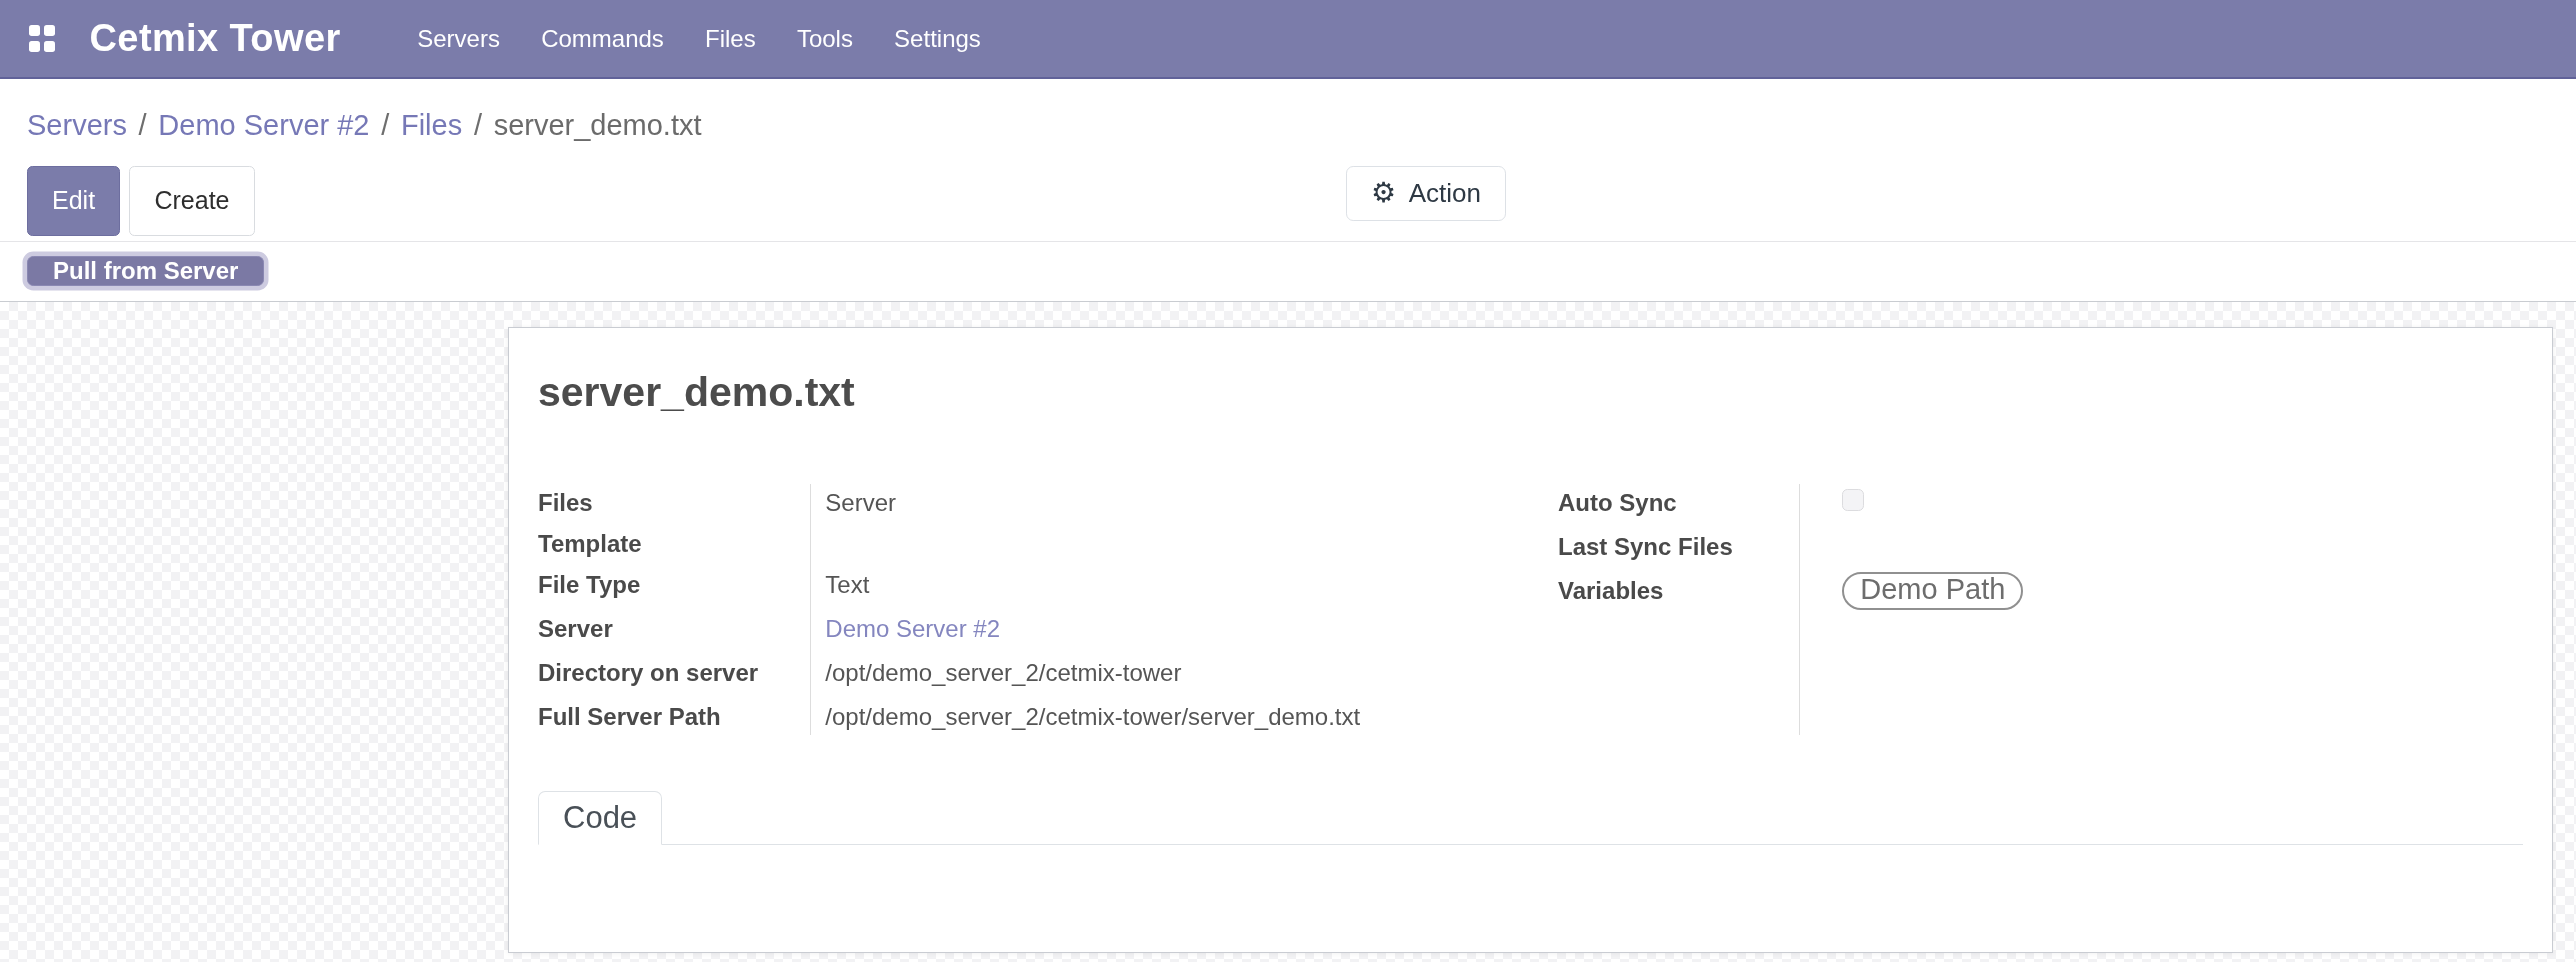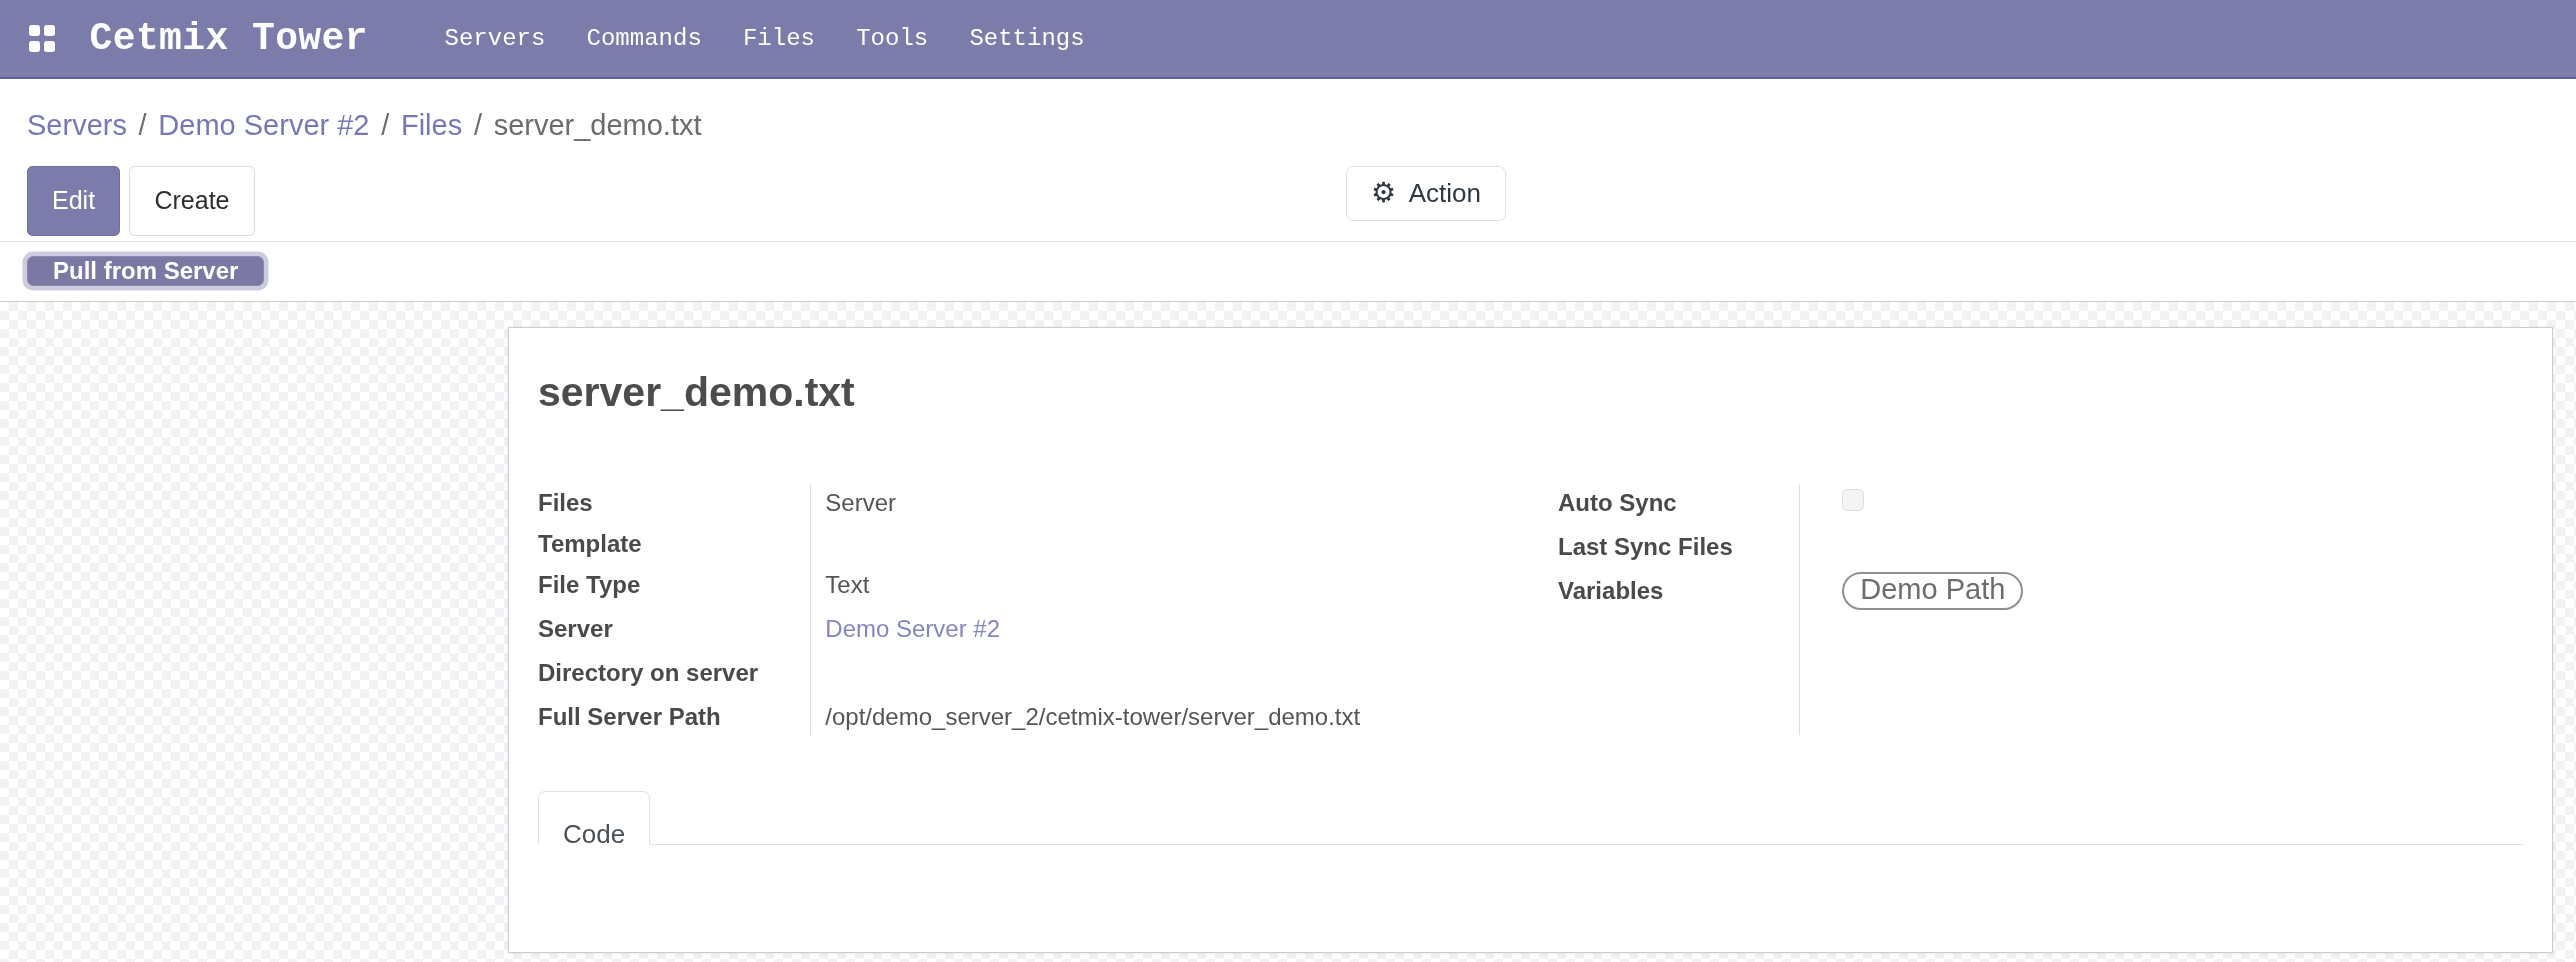--- a/index.html
+++ b/index.html
@@ -13,21 +13,20 @@
   }
 
   
   .navbar {
     height: 79px;
     background: #7b7caa;
     border-bottom: 2.7px solid #616299;
     display: flex; align-items: center;
     padding: 0 21.5px;
     color: #fff;
-    font-family: Liberation Mono, monospace;
   }
   .apps-btn {
     width: 41px; height: 41px;
     display: grid; grid-template-columns: 10.8px 10.8px; grid-template-rows: 10.8px 10.8px;
     gap: 4.5px; align-content: center; justify-content: center;
     cursor: pointer; background: transparent; border: none; padding: 0;
   }
   .apps-btn span { background: #ffffff; border-radius: 2.7px; display: block; }
   .brand {
     font-size: 38px; font-weight: 700; color: #fff;
@@ -164,22 +163,22 @@
     padding: 0.9px 16px 2.7px 16px;
     font-size: 29px; color: #6d6d6d; line-height: 30.5px;
     white-space: nowrap;
   }
 
   
   .notebook { margin-top: 52px; }
   .tab-header { display: flex; border-bottom: 0.9px solid #dee2e6; }
   .tab {
     height: 54px; line-height: 52px;
-    padding: 16px 24px;
-    font-size: 26px; color: #495057;
+    padding: 0 24px;
+    font-size: 31px; color: #495057;
     background: #fff;
     border: 0.9px solid #dee2e6;
     border-bottom: 0.9px solid #ffffff;
     border-radius: 7.2px 7.2px 0 0;
     margin-bottom: -0.9px;
     cursor: pointer;
   }
 </style>
 </head>
 <body>
@@ -243,20 +242,21 @@
         <div class="frow">
           <div class="flabel">File Type</div>
           <div class="fvalue">Text</div>
         </div>
         <div class="frow">
           <div class="flabel">Server</div>
           <div class="fvalue link">Demo Server #2</div>
         </div>
         <div class="frow">
           <div class="flabel">Directory on server</div>
+          <div class="fvalue">/opt/demo_server_2/cetmix-tower</div>
         </div>
         <div class="frow">
           <div class="flabel">Full Server Path</div>
           <div class="fvalue">/opt/demo_server_2/cetmix-tower/server_demo.txt</div>
         </div>
       </div>
 
       <div class="group group-right">
         <div class="frow">
           <div class="flabel">Auto Sync</div>

